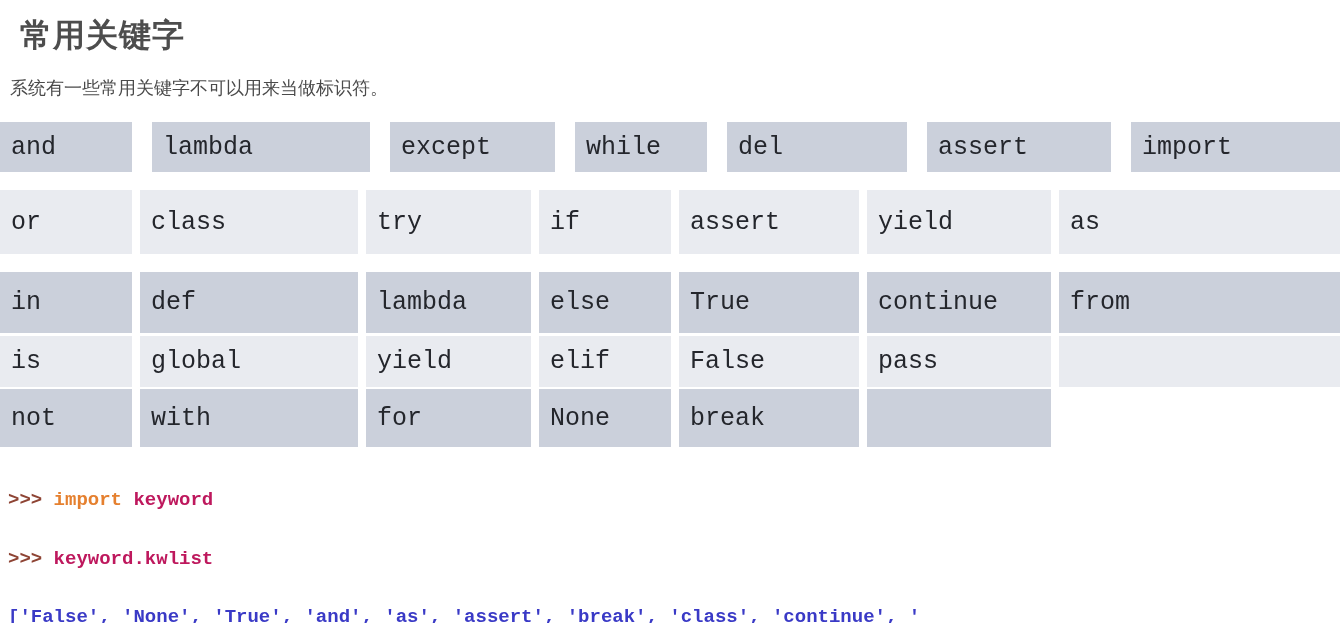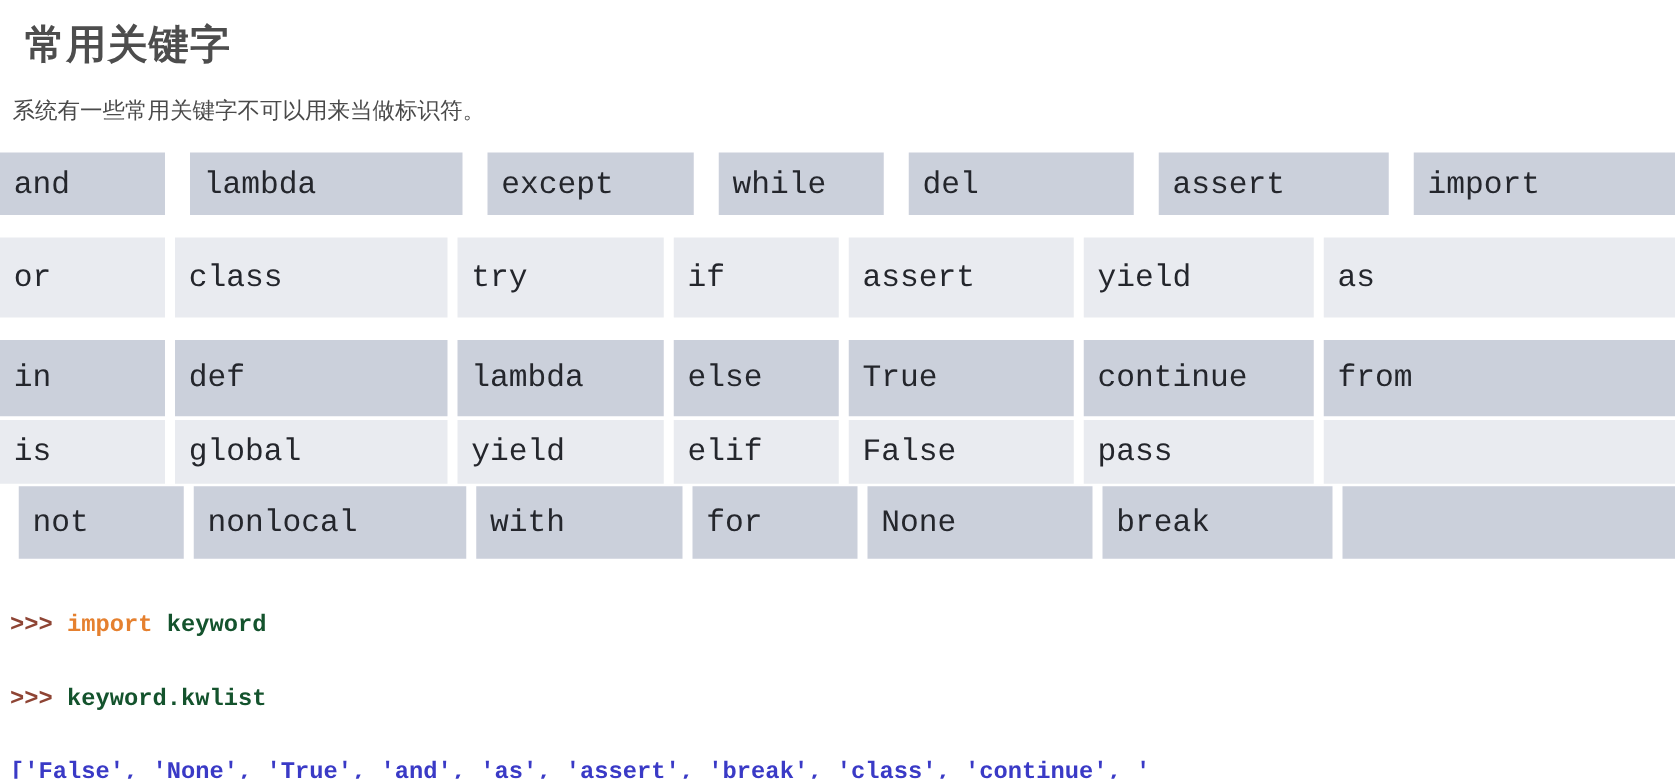--- a/index.html
+++ b/index.html
@@ -29,21 +29,21 @@
   }
   .t-row {
     display: grid;
     grid-template-columns: 132px 218px 165px 132px 180px 184px 1fr;
     column-gap: 8px;
   }
   .t-row:nth-child(1) { height: 50px; margin-bottom: 18px; gap: 20px; }
   .t-row:nth-child(2) { height: 64px; margin-bottom: 18px; }
   .t-row:nth-child(3) { height: 61px; margin-bottom: 3px;  }
   .t-row:nth-child(4) { height: 51px; margin-bottom: 2px; }
-  .t-row:nth-child(5) { height: 58px; padding-left: 15px; }
+  .t-row:nth-child(5) { height: 58px; }
   .t-row.dark  .cell { background: #cbd0db; }
   .t-row.light .cell { background: #e9ebf0; }
   .cell {
     display: flex; align-items: center;
     padding-left: 11px;
     font-family: "Liberation Mono", monospace;
     font-size: 25px; color: #24262c;
     white-space: pre;
   }
 
@@ -51,21 +51,21 @@
   .code {
     position: absolute; left: 8px; top: 452px;
     font-family: "Liberation Mono", monospace;
     font-weight: bold;
     font-size: 19px; line-height: 19.5px;
     white-space: pre;
     color: #1a1a1a;
   }
   .code .prompt { color: #8e4434; }
   .code .kw     { color: #e5802f; }
-  .code .plain  { color: #14532d; text-align: center; }
+  .code .plain  { color: #be185d; text-align: center; }
   .code .out    { color: #3a3ac6; }
 </style>
 </head>
 <body>
 
 <div class="page">
 
   <h1 class="title">常用关键字</h1>
   <p class="subtitle">系统有一些常用关键字不可以用来当做标识符。</p>
 
@@ -101,21 +101,20 @@
       <div class="cell">is</div>
       <div class="cell">global</div>
       <div class="cell">yield</div>
       <div class="cell">elif</div>
       <div class="cell">False</div>
       <div class="cell">pass</div>
       <div class="cell"></div>
     </div>
     <div class="t-row dark">
       <div class="cell">not</div>
-      <div class="cell">nonlocal</div>
       <div class="cell">with</div>
       <div class="cell">for</div>
       <div class="cell">None</div>
       <div class="cell">break</div>
       <div class="cell"></div>
     </div>
   </div>
 
   <div class="code">
     <div class="code-line"><span class="prompt">&gt;&gt;&gt; </span><span class="kw">import</span><span class="plain"> keyword</span></div>

